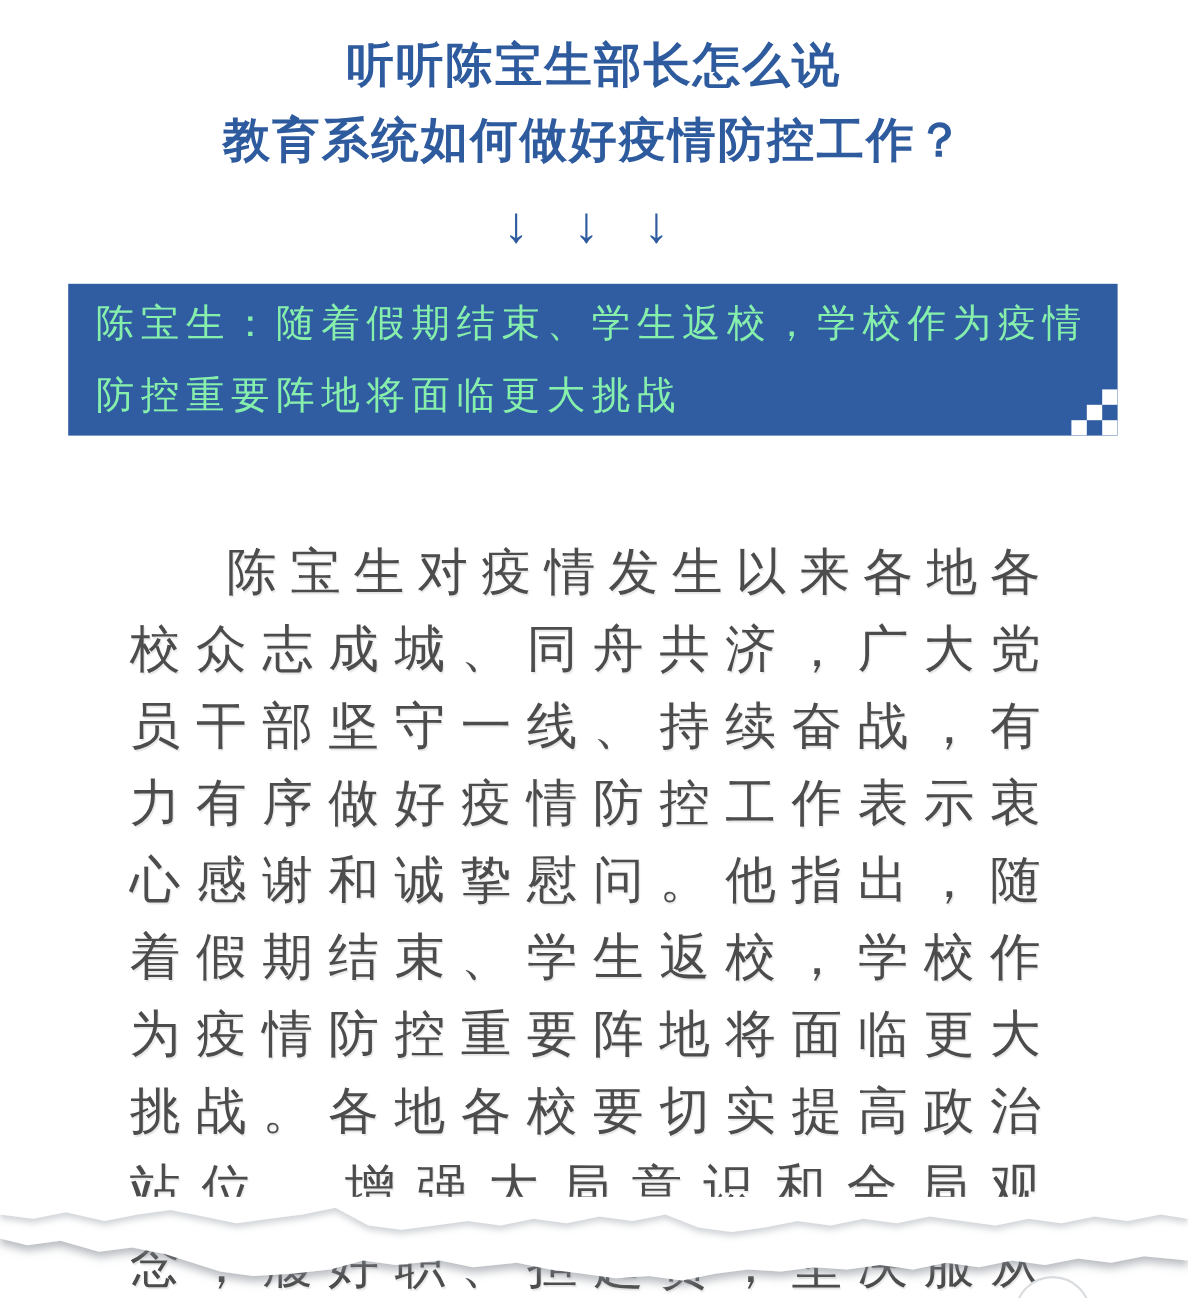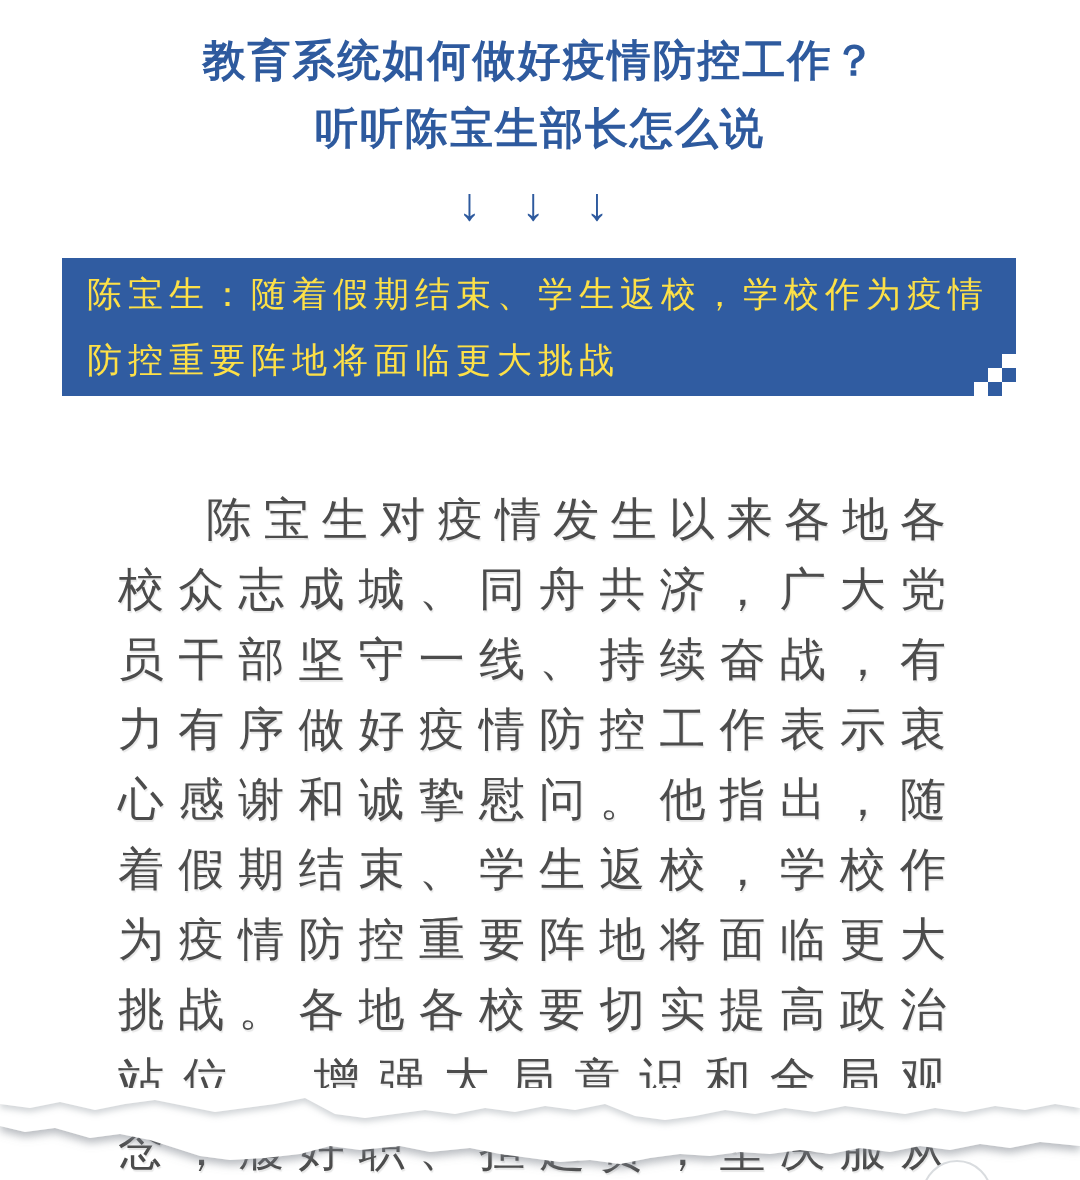--- a/index.html
+++ b/index.html
@@ -40,21 +40,21 @@
   }
 
   
   .banner {
     position: absolute;
     top: 258px;
     left: 62px;
     width: 954px;
     height: 138px;
     background: #305ca1;
-    color: #fde047;
+    color: #86efac;
     font-size: 35px;
     line-height: 66px;
     letter-spacing: 6px;
     padding: 3px 18px 0 25px;
     overflow: hidden;
   }
   .banner .px {
     position: absolute;
     width: 14px;
     height: 14px;
@@ -103,22 +103,22 @@
     border-radius: 50%;
     background: #ffffff;
   }
 </style>
 </head>
 <body>
 
 <div class="page">
 
   <div class="header">
+    <div class="title-line">听听陈宝生部长怎么说</div>
     <div class="title-line">教育系统如何做好疫情防控工作？</div>
-    <div class="title-line">听听陈宝生部长怎么说</div>
     <div class="down-arrows">↓ ↓ ↓</div>
   </div>
 
   <div class="banner">
     <span>陈宝生：随着假期结束、学生返校，学校作为疫情防控重要阵地将面临更大挑战</span>
     <span class="px px1"></span>
     <span class="px px2"></span>
     <span class="px px3"></span>
     <span class="px px4"></span>
   </div>

